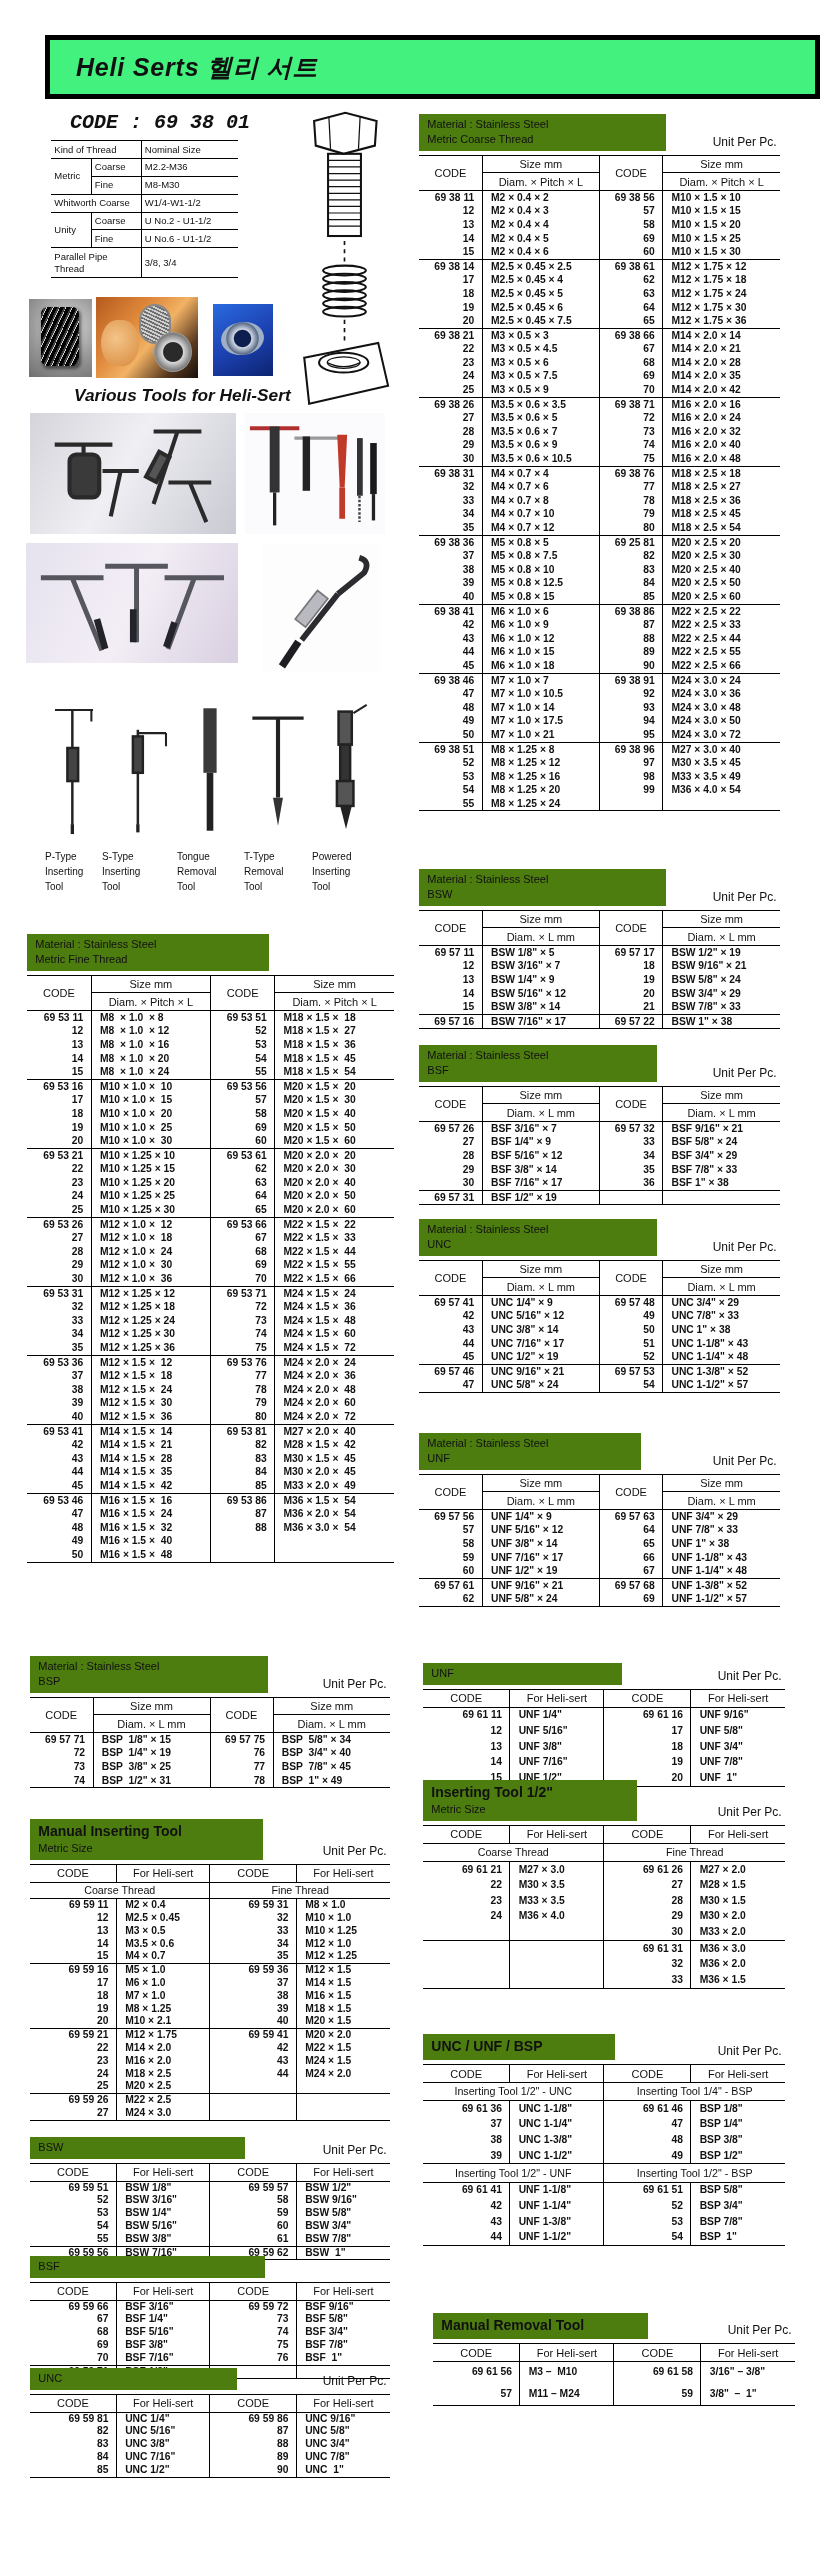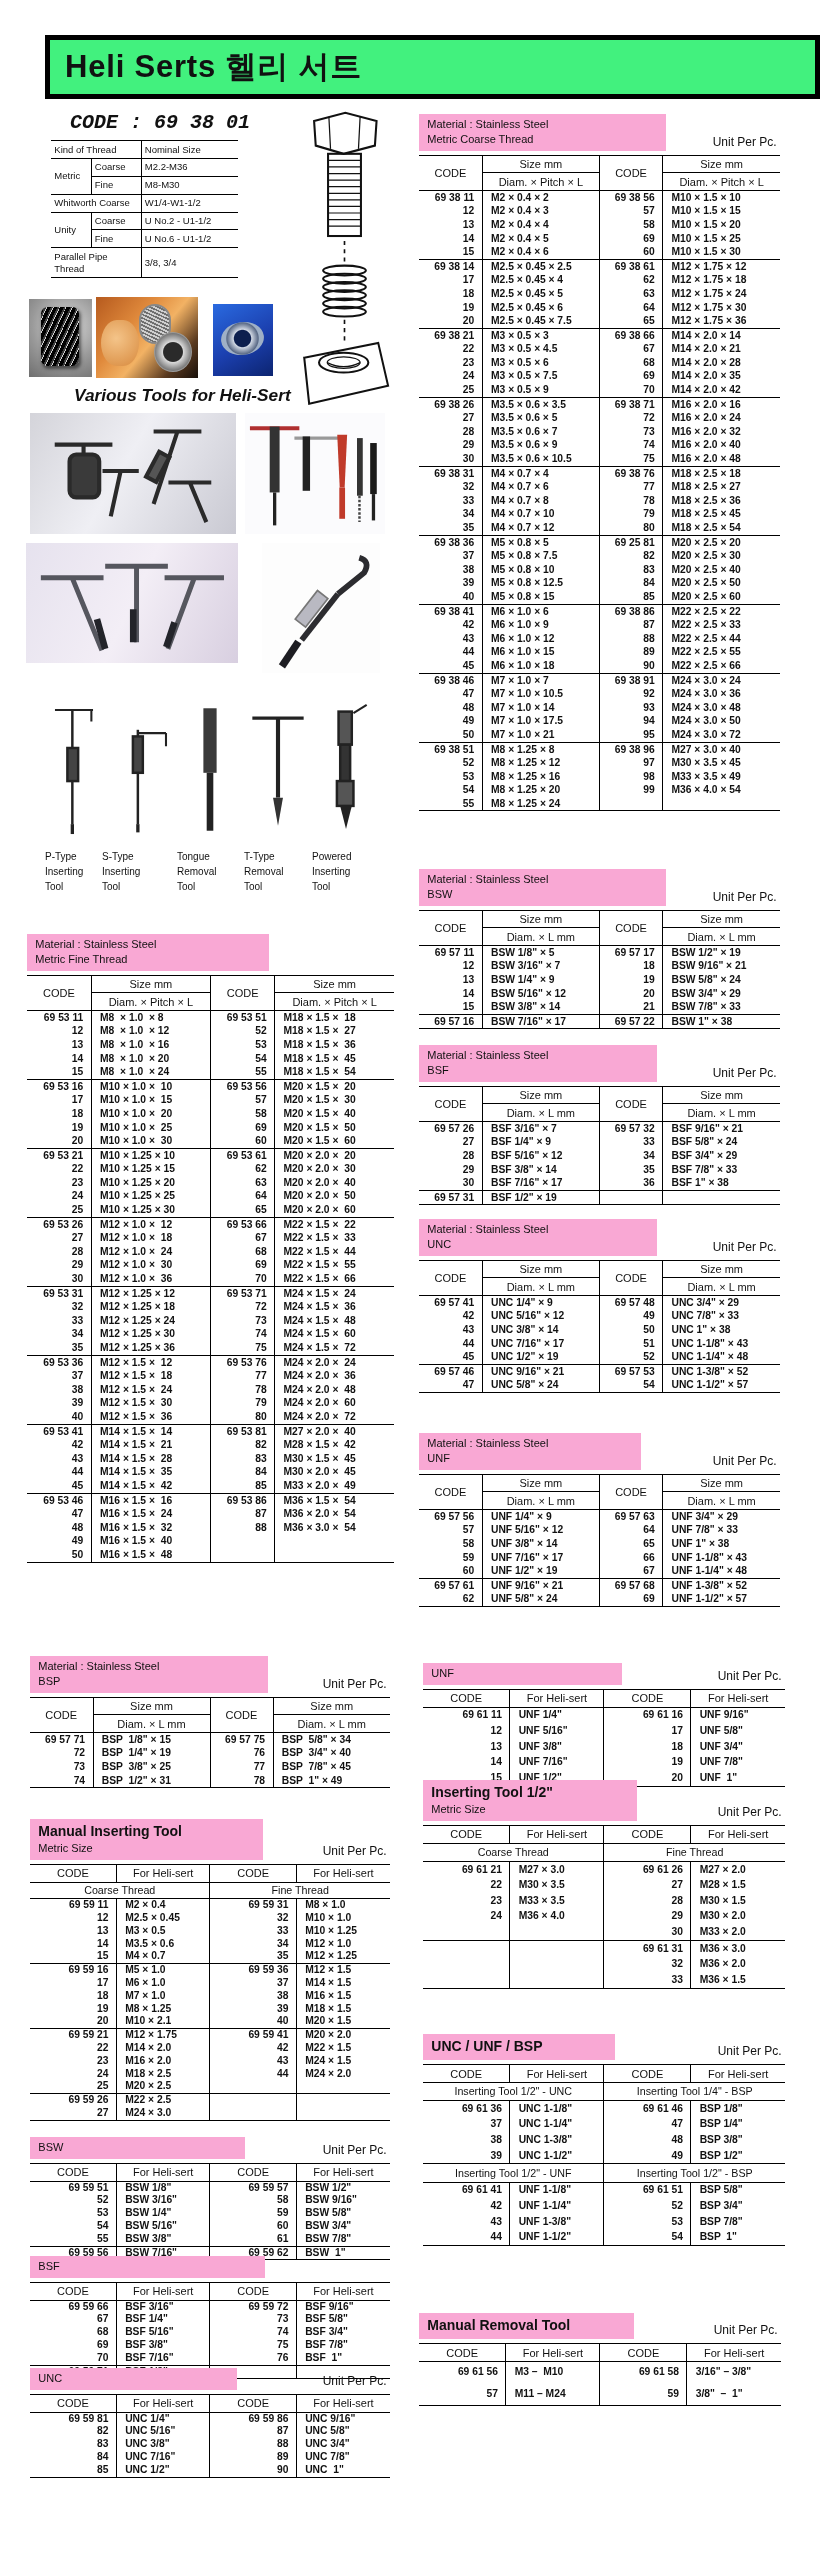--- a/index.html
+++ b/index.html
@@ -3,28 +3,28 @@
 <meta charset="utf-8">
 <style>
   html,body{margin:0;padding:0;background:#e8e8e8;}
   #page{position:relative;width:832px;height:2576px;background:#ffffff;
         font-family:"Liberation Sans",sans-serif;color:#111;overflow:hidden;}
   .abs{position:absolute;}
 
   
   #header-band{position:absolute;left:45px;top:35px;width:765px;height:54px;
     background:#42f17e;border:5px solid #000;display:flex;align-items:center;}
-  #header-title{font-size:31px;font-weight:bold;letter-spacing:0.8px;
-    padding-left:15px;white-space:nowrap;}
+  #header-title{font-size:25px;font-weight:bold;font-style:italic;letter-spacing:0.8px;
+    padding-left:26px;white-space:nowrap;}
   #header-sub{margin-left:50px;font-size:12.4px;line-height:1.55;white-space:pre-line;}
 
   
   .sec{position:absolute;}
   .bandrow{position:relative;margin-bottom:4.1px;}
-  .cyan{background:#f9a8d4;padding:3.3px 8.3px 4.1px 8.3px;font-size:11px;line-height:1.35;}
+  .cyan{background:#4d7c0f;padding:3.3px 8.3px 4.1px 8.3px;font-size:11px;line-height:1.35;}
   .cyan .l1,.cyan .l2{white-space:pre;}
   .cyan .big{font-size:14px;font-weight:bold;}
   .unit{position:absolute;right:3.3px;bottom:2.5px;font-size:12px;}
 
   
   table.dtable{width:100%;border-collapse:collapse;table-layout:fixed;
     border-top:1.7px solid #000;border-bottom:1.7px solid #000;}
   .dtable th,.dtable td{padding:0 3.3px;overflow:hidden;}
   .dtable thead th{font-weight:normal;font-size:11px;text-align:center;}
   .dtable thead tr{height:17.3px;}
@@ -1049,21 +1049,21 @@
           <tr>
             <td class="code vr">44</td>
             <td class="size vr">UNF 1-1/2"</td>
             <td class="code vr">54</td>
             <td class="size">BSP  1"</td>
           </tr>
         </tbody>
       </table>
   </div>
 
-  <div class="sec" style="left:419px;top:2313px;width:362px">
+  <div class="sec" style="left:433px;top:2313px;width:362px">
     <div class="bandrow">
       <div class="cyan" style="width:198px">
         <div class="l1 big">Manual Removal Tool</div>
       </div>
       <span class="unit">Unit Per Pc.</span>
     </div>
     <table class="dtable t-rem">
         <colgroup>
           <col style="width: 24%;">
           <col style="width: 26%;">

